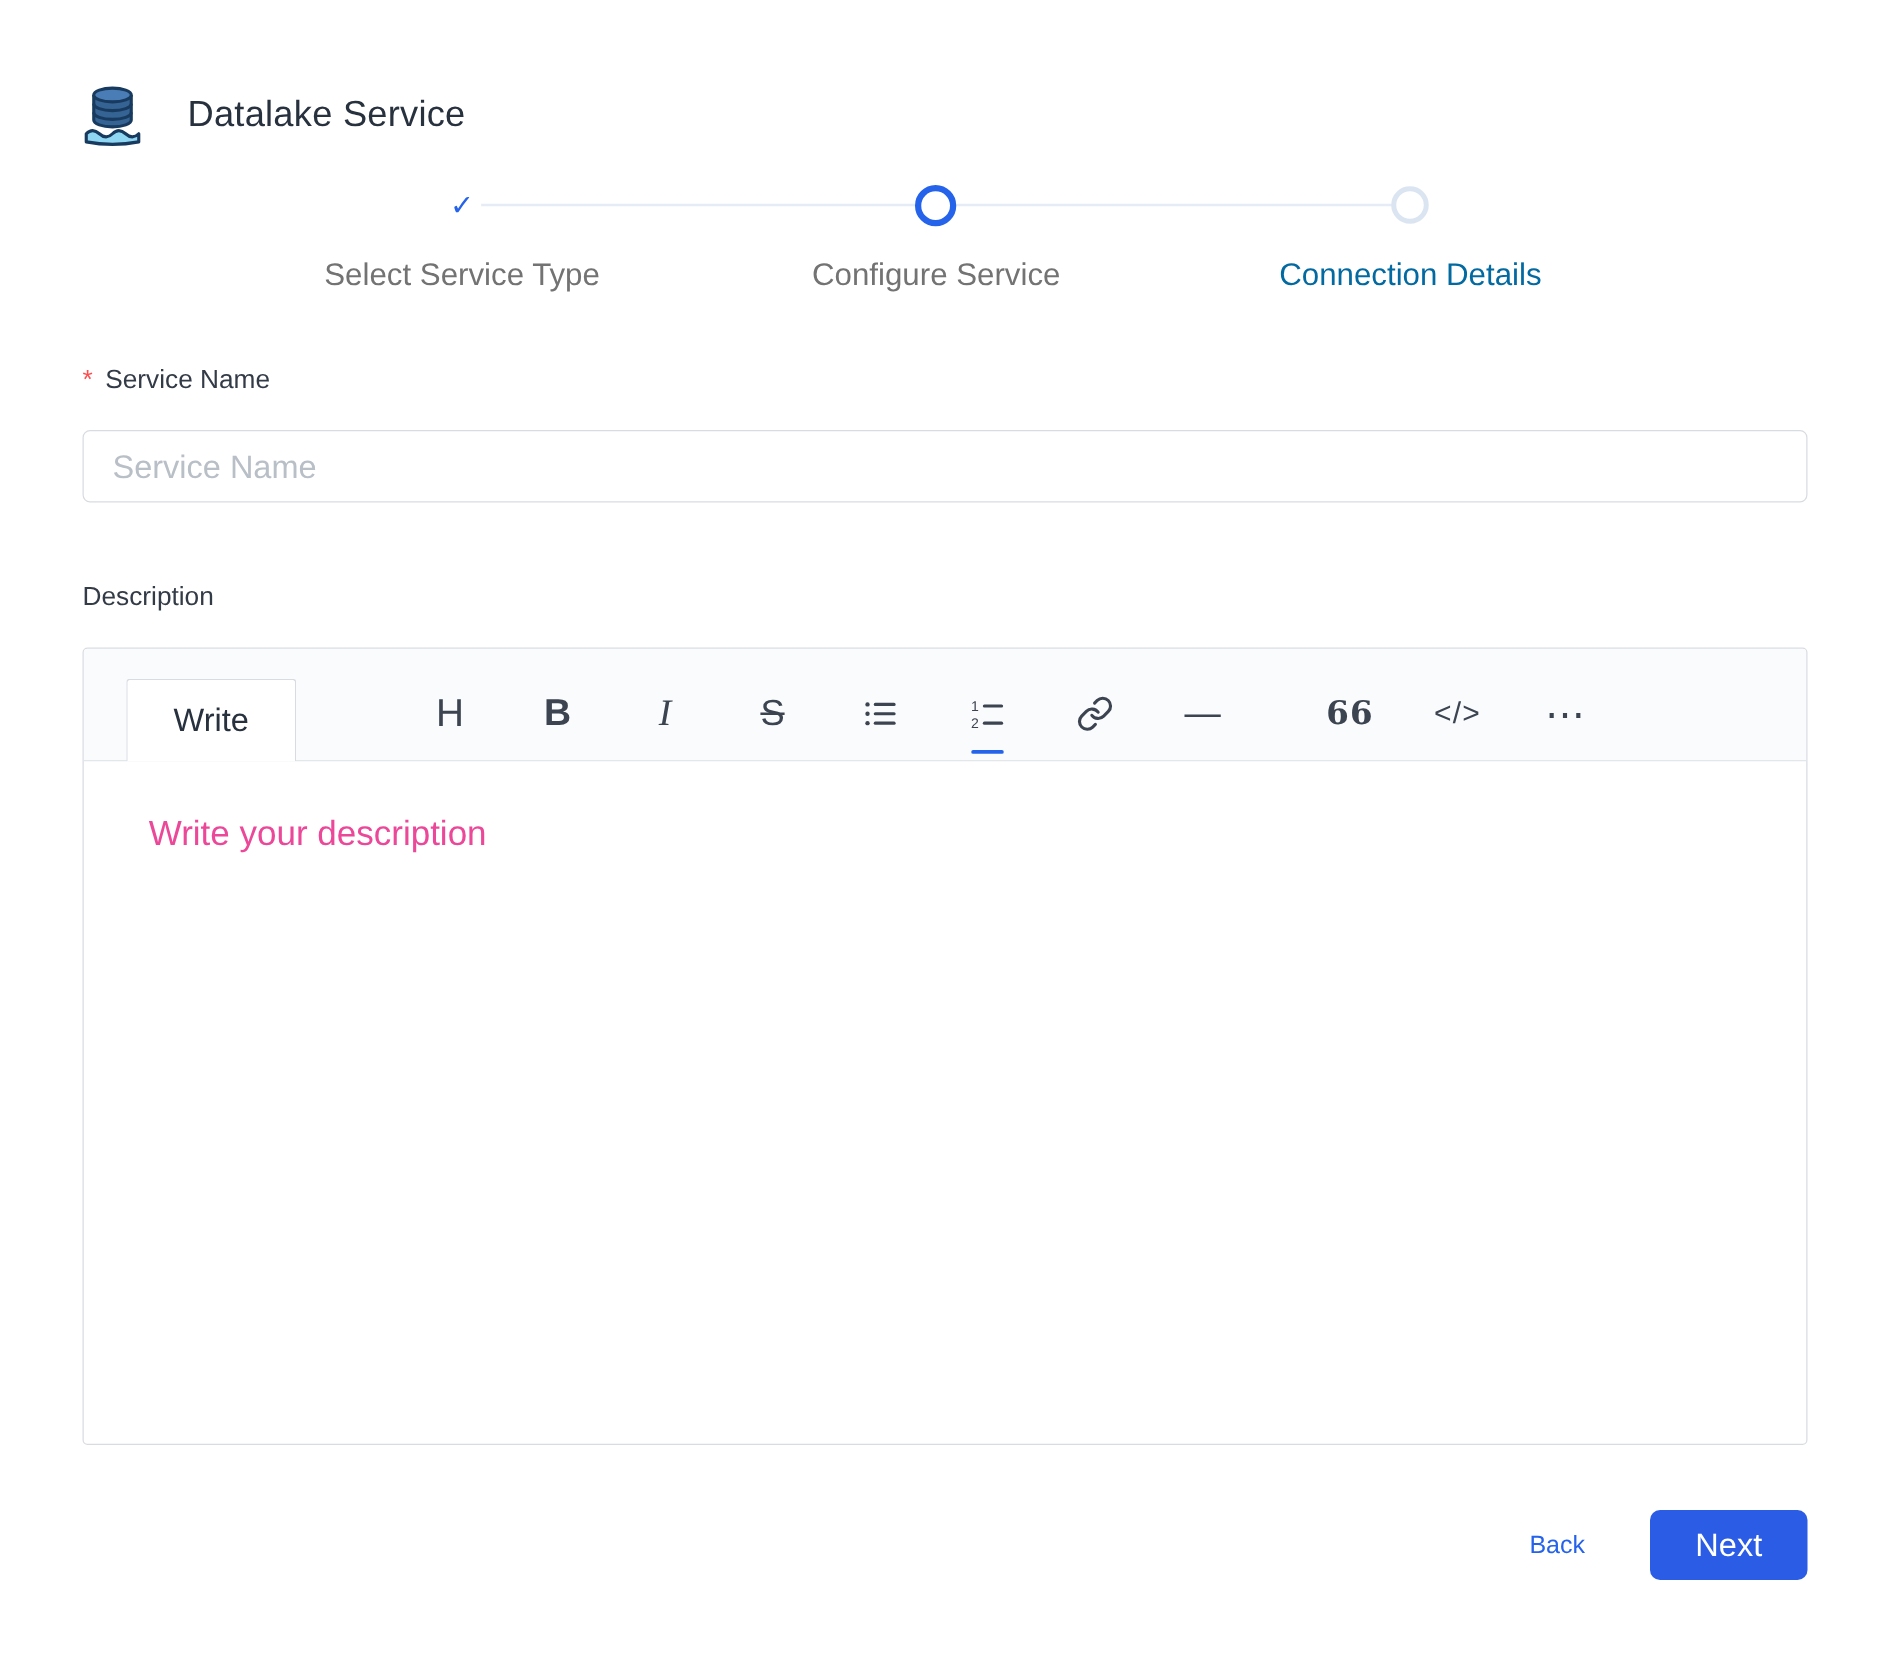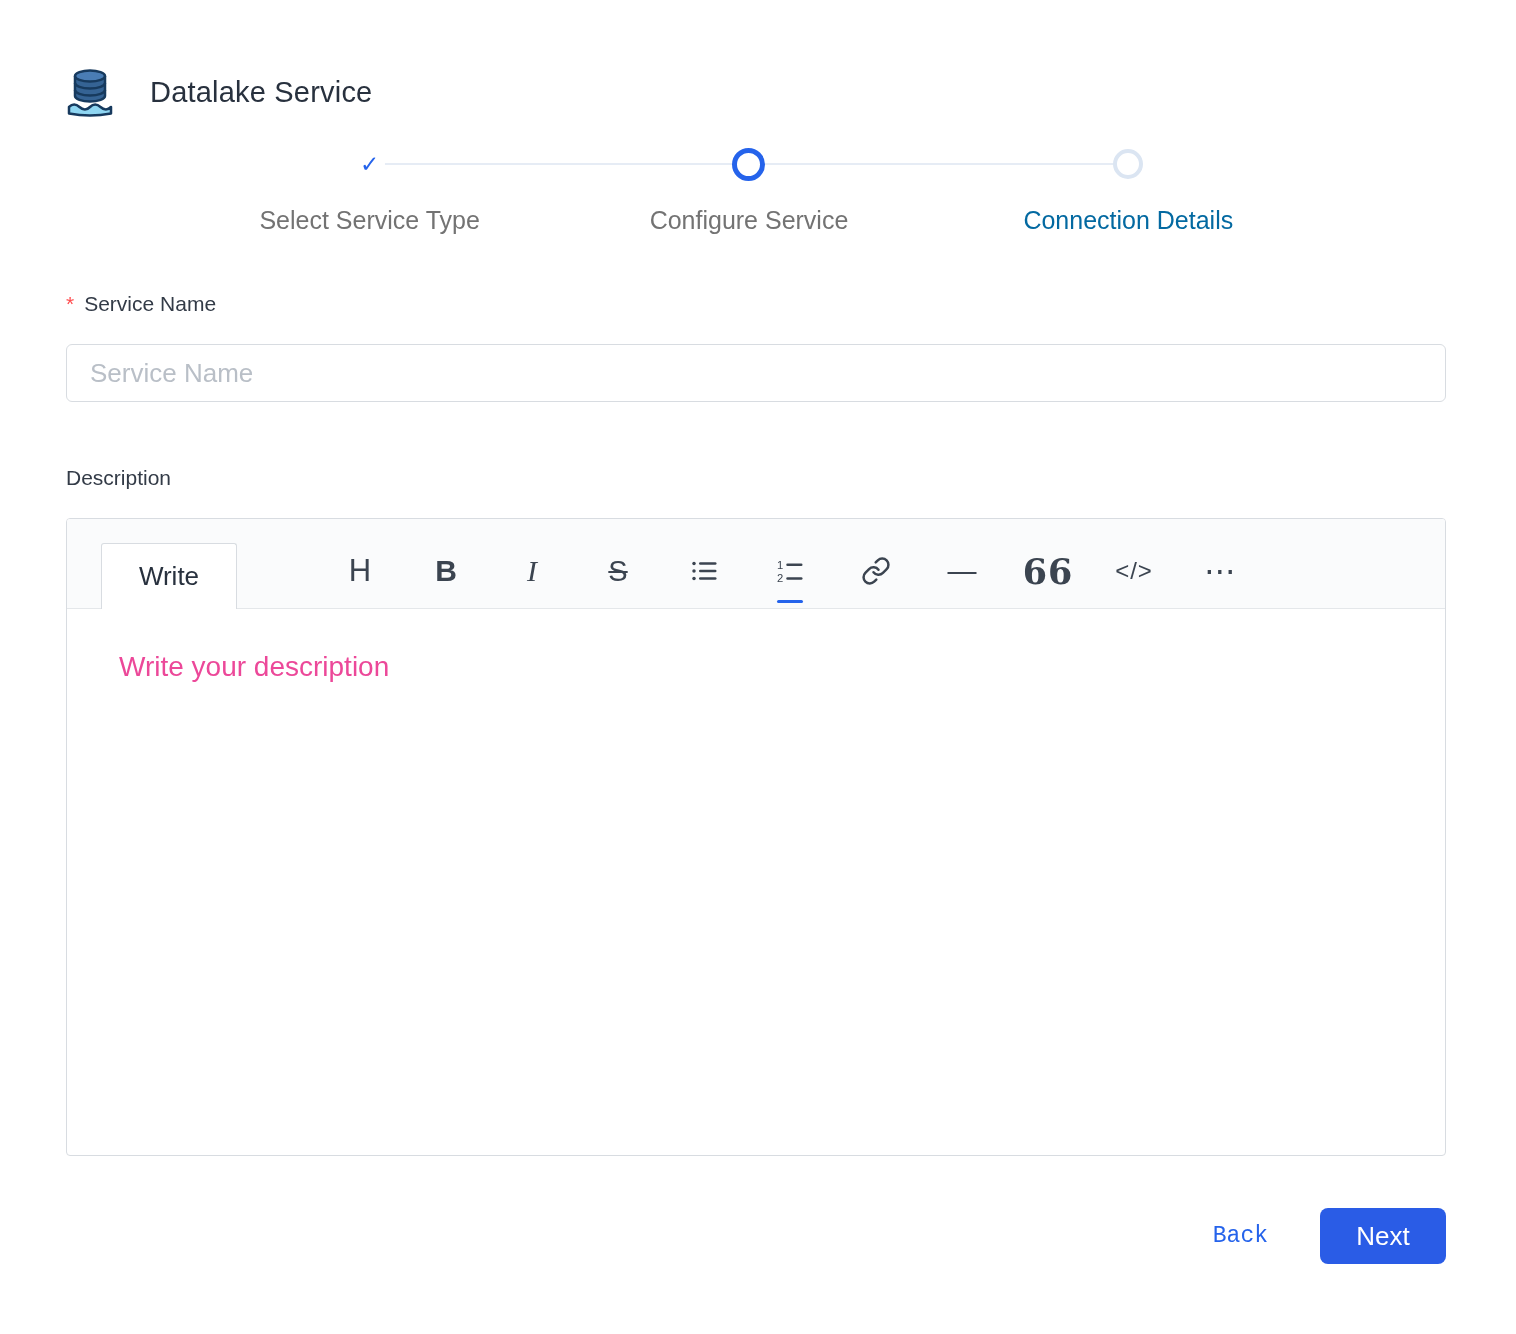--- a/index.html
+++ b/index.html
@@ -72,34 +72,34 @@
   .tools { display:flex; align-items:center; gap:48px; margin-left:72px; height:66px; padding-bottom:8px; }
   .tool {
     position:relative; background:none; border:none; padding:0; cursor:pointer;
     width:38px; height:44px; display:flex; align-items:center; justify-content:center;
     font-size:29px; color:#3b4450; font-family:inherit;
   }
   .tool.t-h { font-weight:400; font-size:31px; }
   .tool.t-b { font-weight:700; font-size:30px; }
   .tool.t-i { font-style:italic; font-family:"Liberation Serif", serif; font-size:30px; }
   .tool.t-s { text-decoration:line-through; font-size:29px; }
-  .tool.t-quote { font-family:"DejaVu Serif", serif; font-weight:700; font-size:35px; letter-spacing:1px; }
+  .tool.t-quote { font-family:"DejaVu Serif", serif; font-weight:700; font-size:26px; letter-spacing:1px;margin-left:32px; }
   .tool.t-code { font-size:24px; letter-spacing:1px; font-weight:400; }
   .tool.t-more { font-size:32px; }
   .tool.t-ol::after {
     content:""; position:absolute; left:6px; right:6px; bottom:-10px;
     height:3px; background:#2563eb; border-radius:2px;
   }
   .tool svg { display:block; }
 
   .editor-body { flex:1; padding:42px 52px; font-size:28px; color:#ec4899; cursor:text; }
 
   
   .footer { position:absolute; right:70px; top:1208px; display:flex; align-items:center; gap:46px; }
-  .back-btn { background:none; border:none; color:#2563eb; font-size:23px; font-family:Liberation Mono, monospace; cursor:pointer; padding:10px 6px; }
+  .back-btn { background:none; border:none; color:#2563eb; font-size:20px; font-family:Liberation Sans, sans-serif; cursor:pointer; padding:10px 6px; }
   .next-btn {
     width:126px; height:56px; background:#2a5ce6; color:#fff;
     border:none; border-radius:8px; font-size:26px; font-family:inherit; cursor:pointer;
   }
 </style>
 </head>
 <body>
 
 <div class="page">
 

